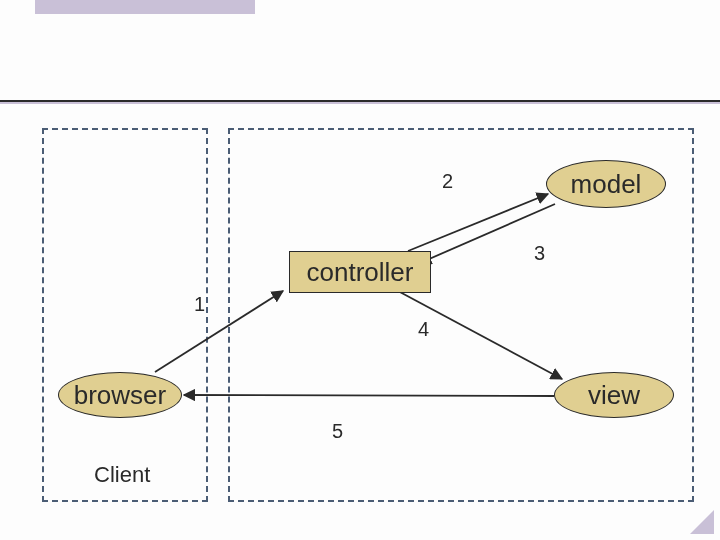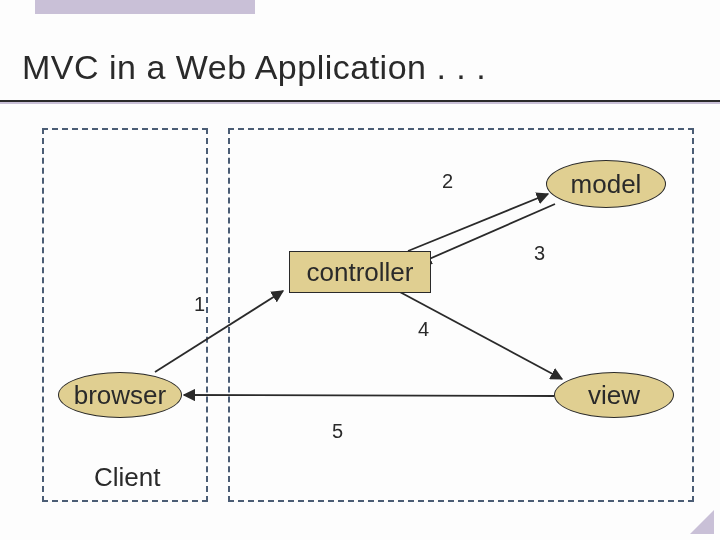--- a/index.html
+++ b/index.html
@@ -103,21 +103,21 @@
     font-size: 20px;
   }
   .n1 { left: 194px; top: 293px; }
   .n2 { left: 442px; top: 170px; }
   .n3 { left: 534px; top: 242px; }
   .n4 { left: 418px; top: 318px; }
   .n5 { left: 332px; top: 420px; }
 
   .group-label {
     position: absolute;
-    font-size: 26px;
+    font-size: 22px;
   }
   .client-label { left: 94px; top: 462px; }
   .server-label { left: 420px; top: 462px; }
 
   svg.arrows {
     position: absolute;
     left: 0; top: 0;
     width: 720px; height: 540px;
     pointer-events: none;
   }
@@ -138,21 +138,20 @@
     border-color: transparent transparent #c9c0d7 transparent;
   }
 </style>
 </head>
 <body>
 
 <div class="slide">
 
   <div class="top-bar"></div>
 
-  <div class="title">MVC in a Web Application . . .</div>
   <div class="title-rule"></div>
 
   <div class="dashed-group client-box"></div>
   <div class="dashed-group server-box"></div>
 
   <svg class="arrows">
     <defs>
       <marker id="arrow" viewBox="0 0 10 10" refX="9" refY="5" markerWidth="7" markerHeight="7" orient="auto-start-reverse">
         <path d="M 0 0 L 10 5 L 0 10 z" fill="#2a2a2a"></path>
       </marker>

